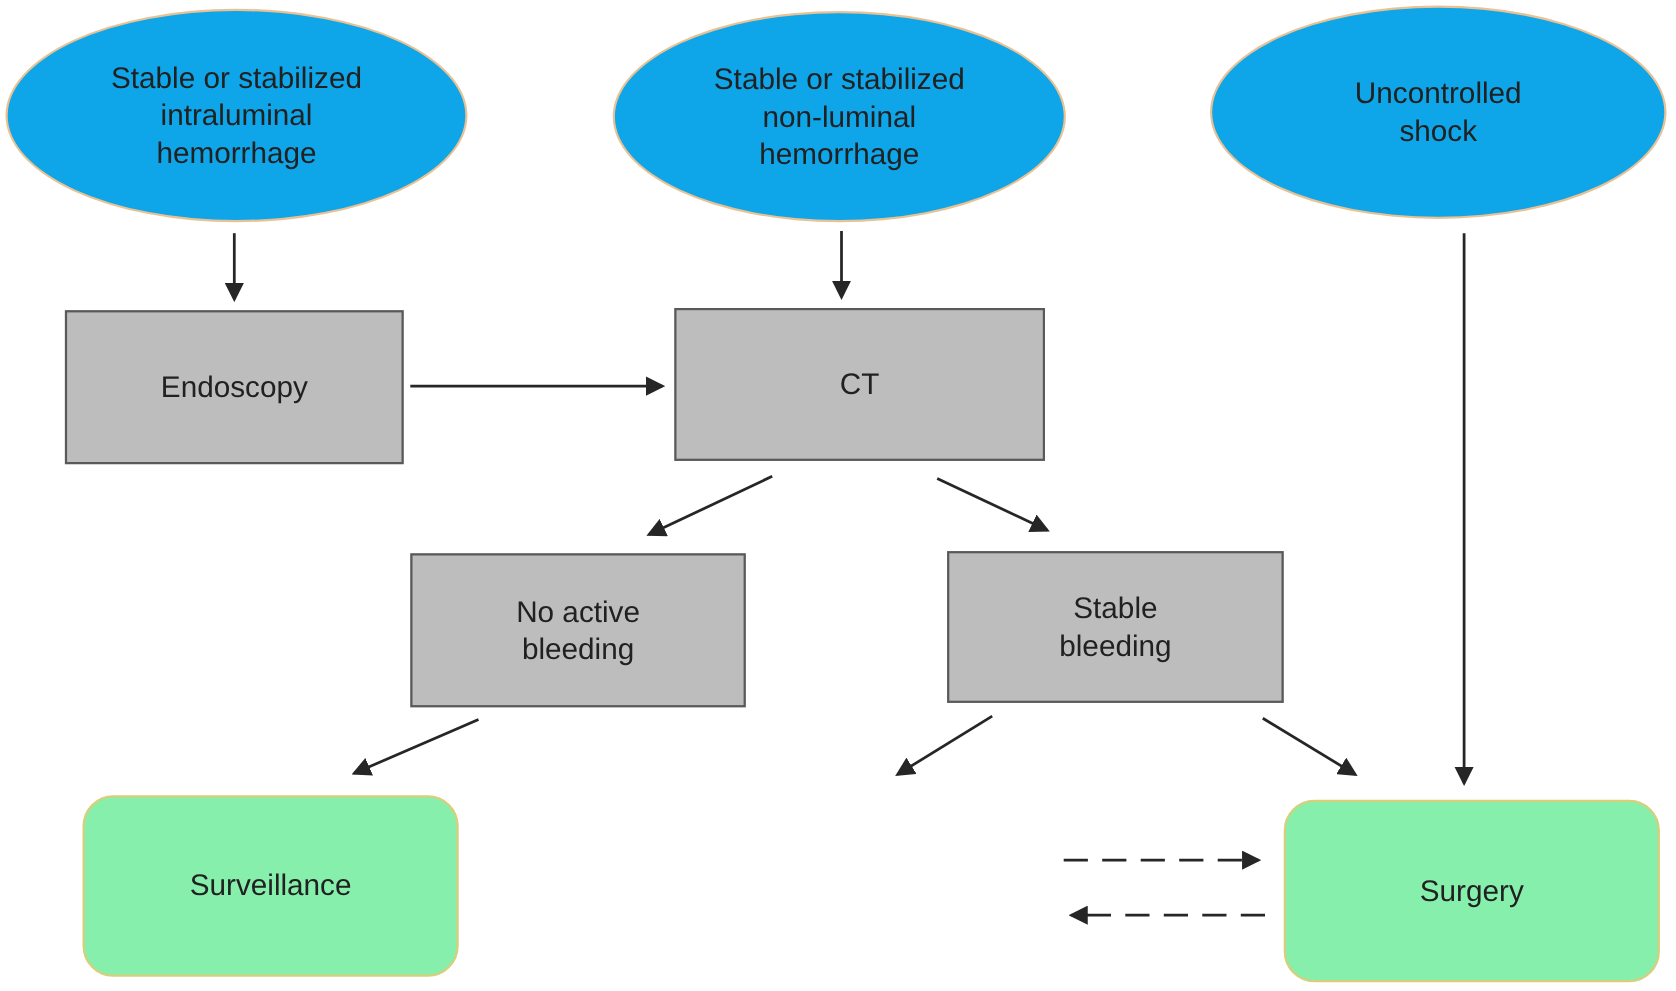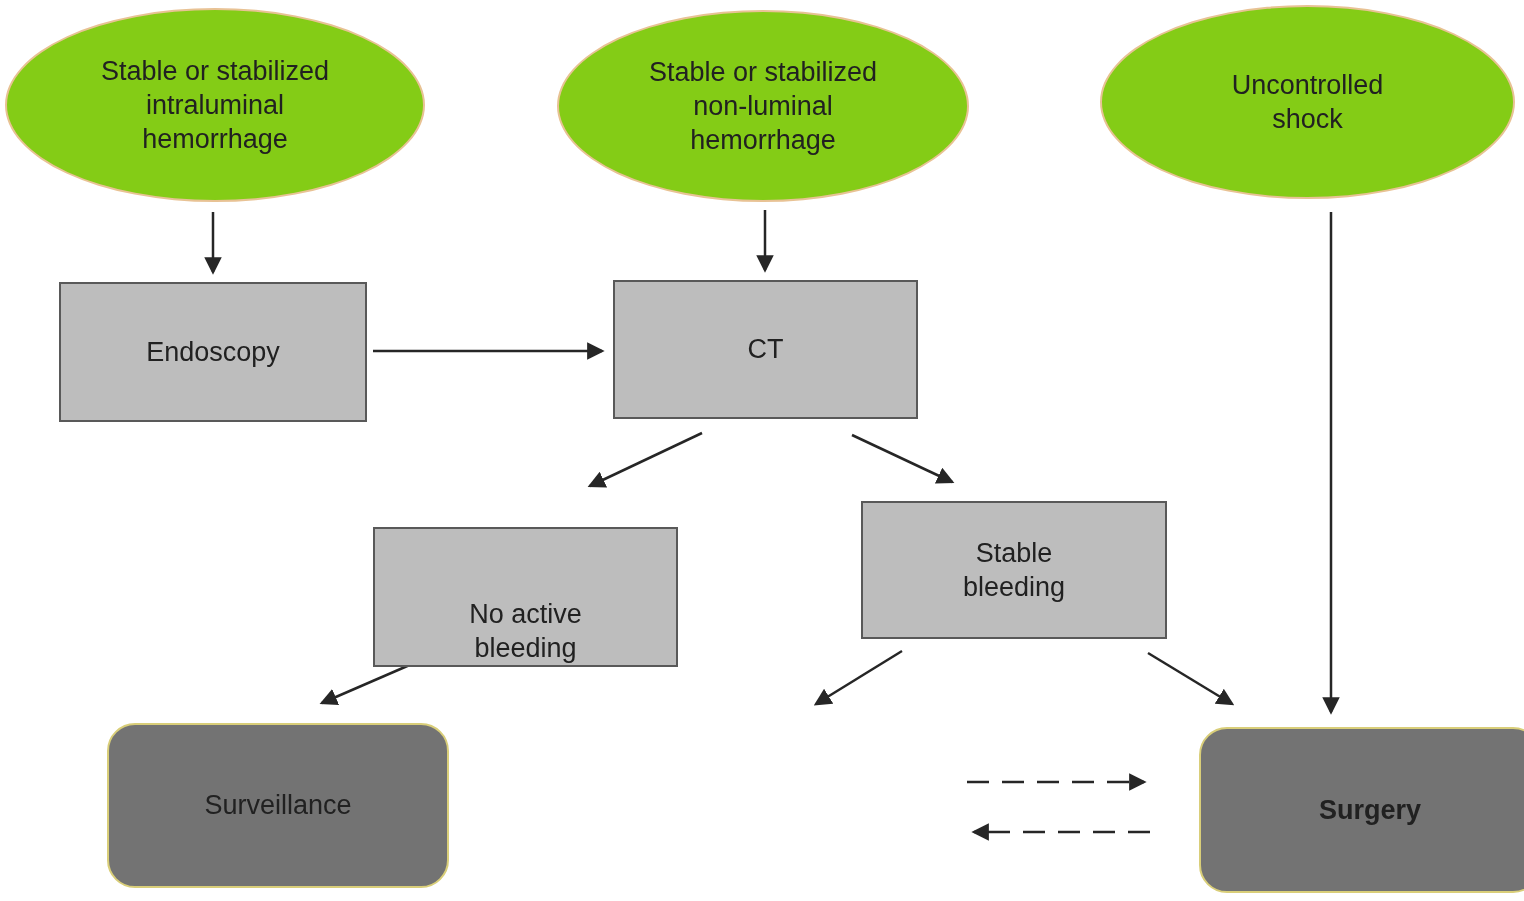--- a/index.html
+++ b/index.html
@@ -23,33 +23,32 @@
     align-items: center;
     justify-content: center;
     text-align: center;
     box-sizing: border-box;
     color: #212121;
     font-size: 27px;
     line-height: 1.26;
   }
   .node .lbl { white-space: pre-line; }
   .ellipse {
-    background: #84cc16;
+    background: #0ea5e9;
     border: 2px solid #e8c294;
     border-radius: 50%;
   }
   .process {
     background: #bdbdbd;
     border: 2px solid #595959;
   }
   .outcome {
-    background: #737373;
+    background: #86efac;
     border: 2px solid #d9ce79;
     border-radius: 28px;
-    margin-left: 32px;
   }
 </style>
 </head>
 <body>
 
 <div class="canvas">
 
   <svg class="arrows" viewBox="0 0 1524 901" xmlns="http://www.w3.org/2000/svg">
     <defs>
       <marker id="ah" viewBox="0 0 10 10" refX="8.5" refY="5" markerWidth="7" markerHeight="7" orient="auto-start-reverse">
@@ -84,36 +83,36 @@
 
   <div class="node process" style="left:59px; top:282px; width:308px; height:140px;">
     <span class="lbl">Endoscopy</span>
   </div>
 
   <div class="node ellipse" style="left:1100px; top:5px; width:415px; height:194px;">
     <span class="lbl">Uncontrolled
 shock</span>
   </div>
 
-  <div class="node process" style="left:613px; top:280px; width:305px; height:139px;">
+  <div class="node process" style="left:613px; top:280px; width:337px; height:139px;">
     <span class="lbl">CT</span>
   </div>
 
-  <div class="node process" style="left:373px; top:527px; width:305px; height:140px;align-items:flex-end;">
+  <div class="node process" style="left:373px; top:503px; width:305px; height:140px;">
     <span class="lbl">No active
 bleeding</span>
   </div>
 
   <div class="node process" style="left:861px; top:501px; width:306px; height:138px;">
     <span class="lbl">Stable
 bleeding</span>
   </div>
 
   <div class="node outcome" style="left:75px; top:723px; width:342px; height:165px;">
     <span class="lbl">Surveillance</span>
   </div>
 
 
-  <div class="node outcome" style="left:1167px; top:727px; width:342px; height:166px;font-weight:bold;">
+  <div class="node outcome" style="left:1167px; top:727px; width:342px; height:166px;">
     <span class="lbl">Surgery</span>
   </div>
 
 </div>
 
 </body></html>

